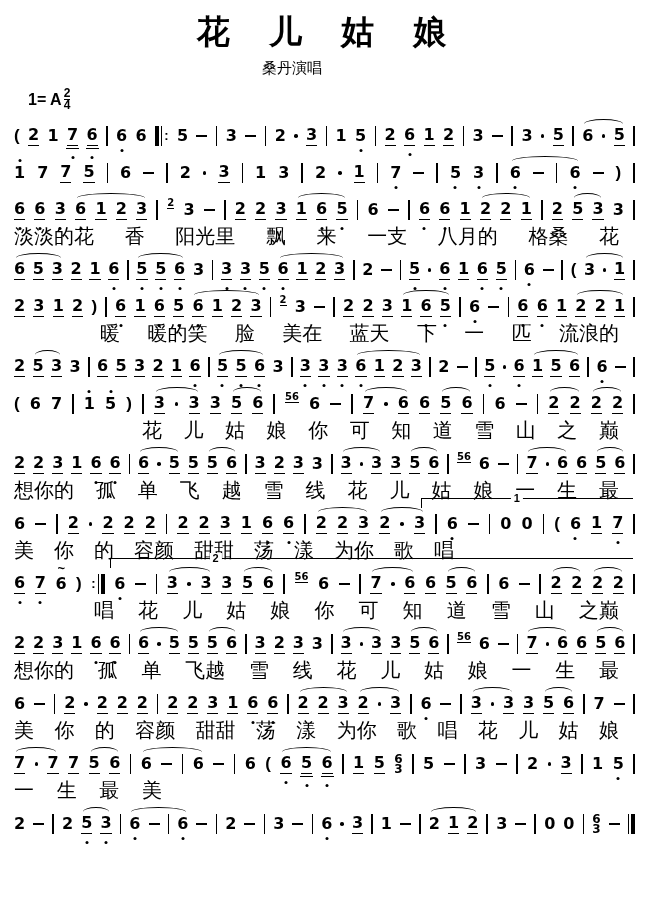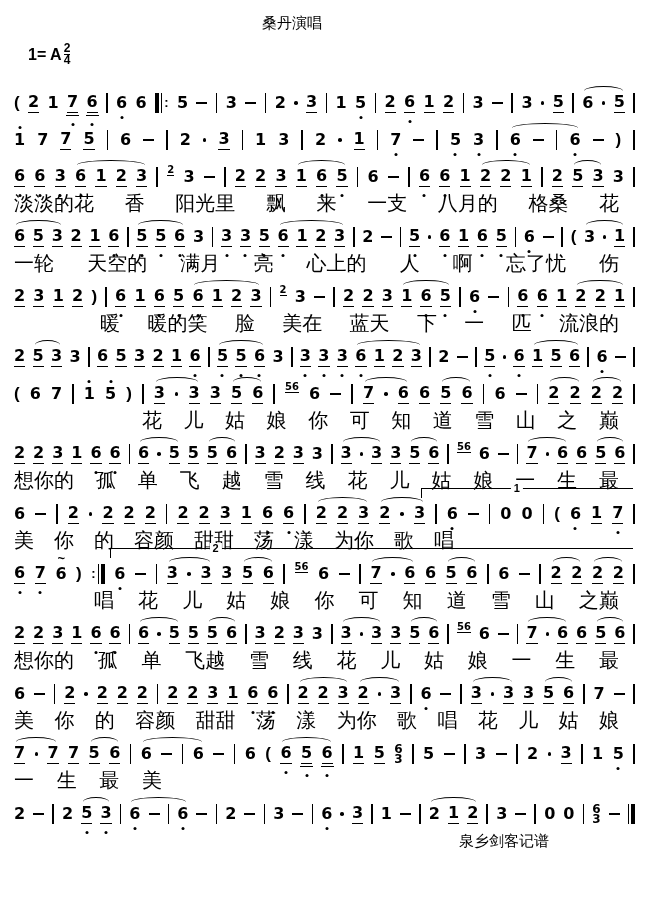--- a/index.html
+++ b/index.html
@@ -4,21 +4,21 @@
 <style>
   html,body{margin:0;padding:0;background:#fff;}
   #page{width:645px;height:918px;background:#fff;color:#000;overflow:hidden;
         font-family:"Liberation Sans","DejaVu Sans",sans-serif;}
   
   #hdr{padding-top:10px;}
   #title{text-align:center;font-size:33px;font-weight:bold;word-spacing:26px;letter-spacing:2px;}
   #subrow{display:flex;margin-top:4px;font-size:15px;}
   #performer{flex:0 0 auto;margin-left:262px;}
   #credit{margin-left:auto;margin-right:52px;}
-  #keyrow{margin:10px 0 14px 28px;font-size:16px;font-weight:bold;display:flex;align-items:center;}
+  #keyrow{margin:10px 0 2px 28px;font-size:16px;font-weight:bold;display:flex;align-items:center;}
   .frac{display:inline-flex;flex-direction:column;align-items:center;font-size:12px;line-height:11px;font-weight:bold;margin-left:2px;}
   .frac .den{border-top:1.5px solid #000;}
   
   #score{padding:2px 10px 0 14px;}
   .line{position:relative;padding-top:9px;margin-bottom:4px;}
   .noterow{position:relative;display:flex;justify-content:space-between;align-items:center;height:24px;}
   .note{position:relative;display:inline-block;text-align:center;}
   .num{font-family:"DejaVu Sans",sans-serif;font-weight:bold;font-size:16px;display:inline-block;line-height:18px;}
   .u1{border-bottom:1.6px solid #000;padding-bottom:1px;}
   .u2{border-bottom:1.6px solid #000;padding-bottom:1px;position:relative;}
@@ -48,20 +48,21 @@
   .l9 .lyr{width:440px;padding-right:0;}
   .l10 .lyr{padding-left:80px;}
   .l13 .lyr{width:148px;padding-right:0;}
   #ftr{text-align:right;padding-right:96px;font-size:15px;margin-top:6px;}
 </style>
 </head>
 <body>
 
 <div id="page">
   <div id="hdr">
+    <div id="title">花 儿 姑 娘</div>
     <div id="subrow">
       <span id="performer">桑丹演唱</span>
     </div>
     <div id="keyrow">
       <span>1= A</span>
       <span class="frac">
         <span>2</span>
         <span class="den">4</span>
       </span>
     </div>
@@ -242,31 +243,20 @@
           <span class="bl"></span>
           <span class="paren">(</span>
           <span class="note"><b class="num">3</b></span>
           <span class="adot"></span>
           <span class="note w1"><b class="num u1">1</b></span>
           <span class="bl"></span>
           <div class="arc" style="left: 1.65px; width: 45.7px;"></div>
           <div class="arc" style="left: 123.65px; width: 45.7px;"></div>
           <div class="arc" style="left: 265.65px; width: 63.7px;"></div>
           <div class="arc" style="left: 571.65px; width: 37.7px;"></div>
-        </div>
-        <div class="lyr">
-          <span>一轮</span>
-          <span>天空的</span>
-          <span>满月</span>
-          <span>亮</span>
-          <span>心上的</span>
-          <span>人</span>
-          <span>啊</span>
-          <span>忘了忧</span>
-          <span>伤</span>
         </div>
       </div>
       <div class="line l5">
         <div class="noterow">
           <span class="note w1"><b class="num u1">2</b></span>
           <span class="note w1"><b class="num u1">3</b></span>
           <span class="note w1"><b class="num u1">1</b></span>
           <span class="note w1"><b class="num u1">2</b></span>
           <span class="paren">)</span>
           <span class="bl"></span>
@@ -825,16 +815,13 @@
             <span class="bl"></span>
             <span class="thick"></span>
           </span>
           <div class="arc" style="left: 68.65px; width: 26.7px;"></div>
           <div class="arc" style="left: 116.65px; width: 55.7px;"></div>
           <div class="arc" style="left: 416.65px; width: 45.7px;"></div>
         </div>
       </div>
     </div>
 
-  <div id="ftr">
-    <span>泉乡剑客记谱</span>
-  </div>
 </div>
 
 </body></html>

